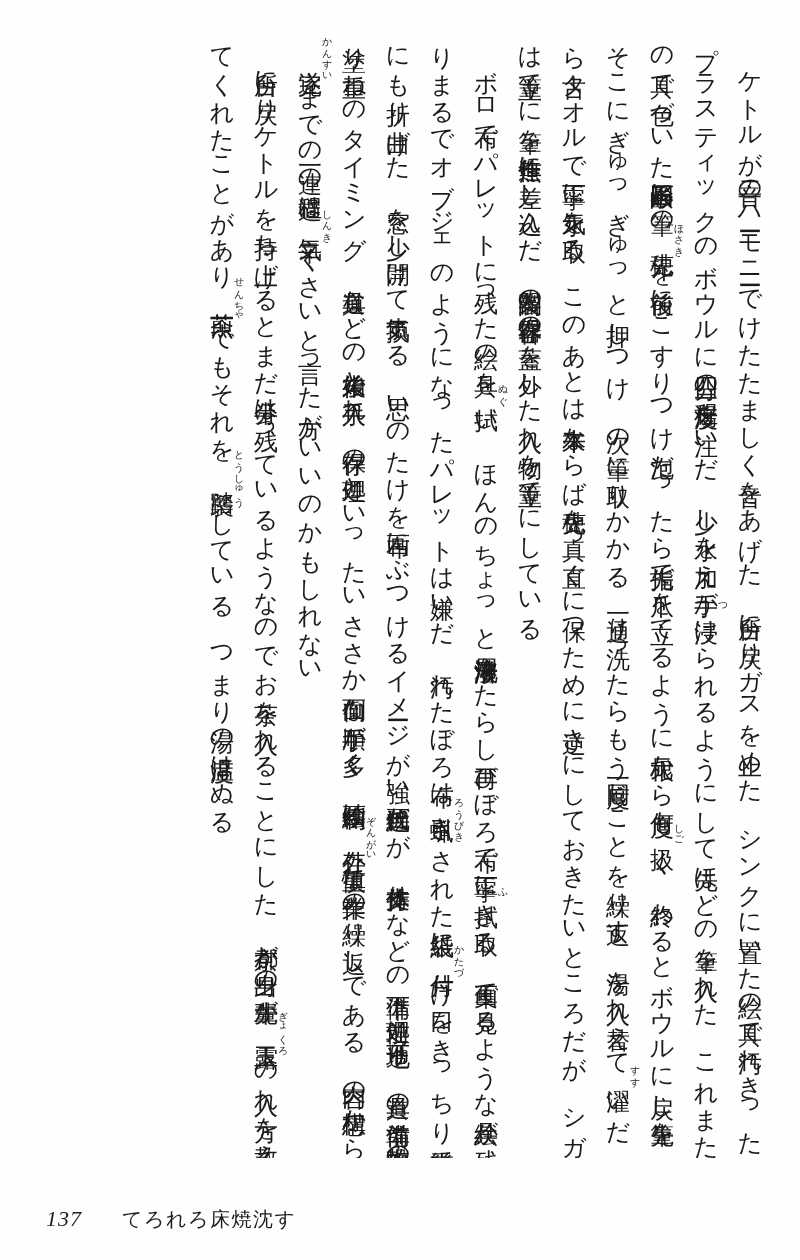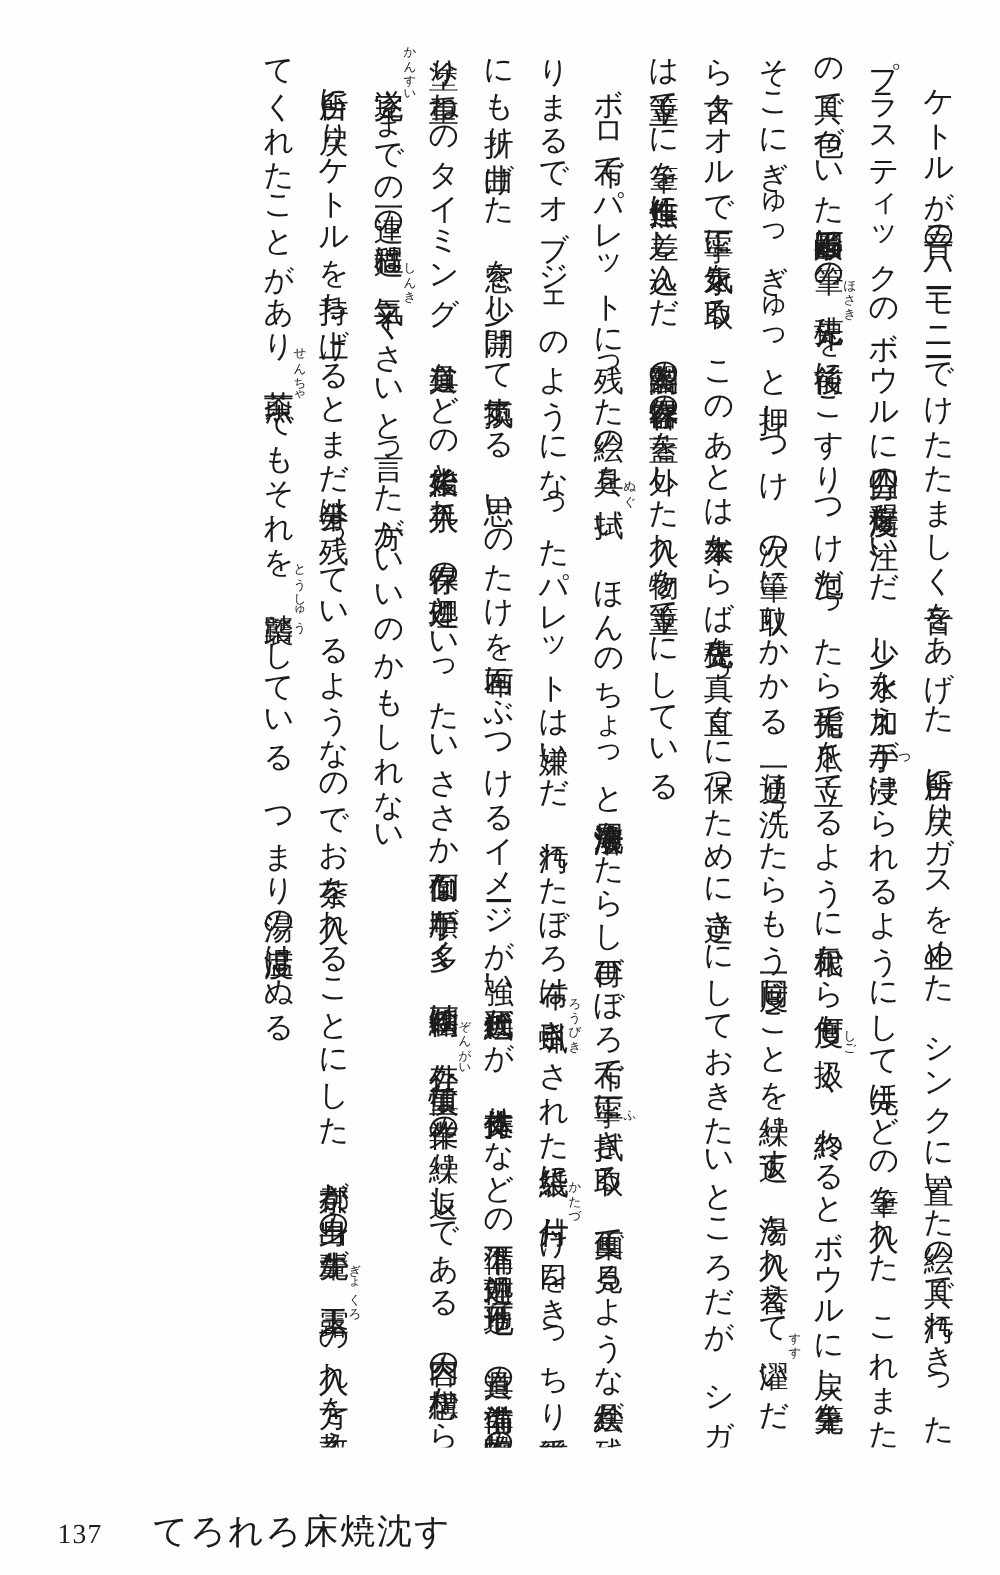--- a/index.html
+++ b/index.html
@@ -43,25 +43,26 @@
   .footer {
     position: absolute;
     left: 46px;
     top: 1206px;
     display: flex;
     align-items: baseline;
     gap: 40px;
     white-space: nowrap;
   }
   .page-num {
+    font-style: italic;
     font-size: 22px;
     letter-spacing: 1px;
   }
   .running-title {
-    font-size: 28px;
+    font-size: 20px;
     letter-spacing: 1.5px;
   }
 </style>
 </head>
 <body>
 
 <div class="page">
 
   <div class="text-body">
       <p>ケトルが二音のハーモニーでけたたましく音をあげた　台所に戻りガスを止めた　シンクに置いた絵の具で汚れきったプラスティックのボウルに四分の一程度湯を注いだ　少し水を加え手が<ruby>浸<rt>つ</rt></ruby>けられるようにして先ほどの筆を入れた　これまた絵の具で色づいた固形石鹸に筆の<ruby>穂先<rt>ほさき</rt></ruby>を前後にこすりつけ泡だったら指先で爪を立てるように根元から何度も<ruby>扱<rt>しご</rt></ruby>く　終わるとボウルに戻し筆先をそこにぎゅっぎゅっと押しつけ　次の筆に取りかかる　一通り洗ったらもう一度同じことを繰り返す　湯を入れ替えて<ruby>濯<rt>すす</rt></ruby>いだら古タオルで丁寧に水気を取る　このあとは本来ならば穂先を真っ直ぐに保つために逆さにしておきたいところだが　シガは筆立てに筆を無造作に差し込んだ　陶器製の保存容器の蓋を外した入れ物を筆立てにしている</p>

